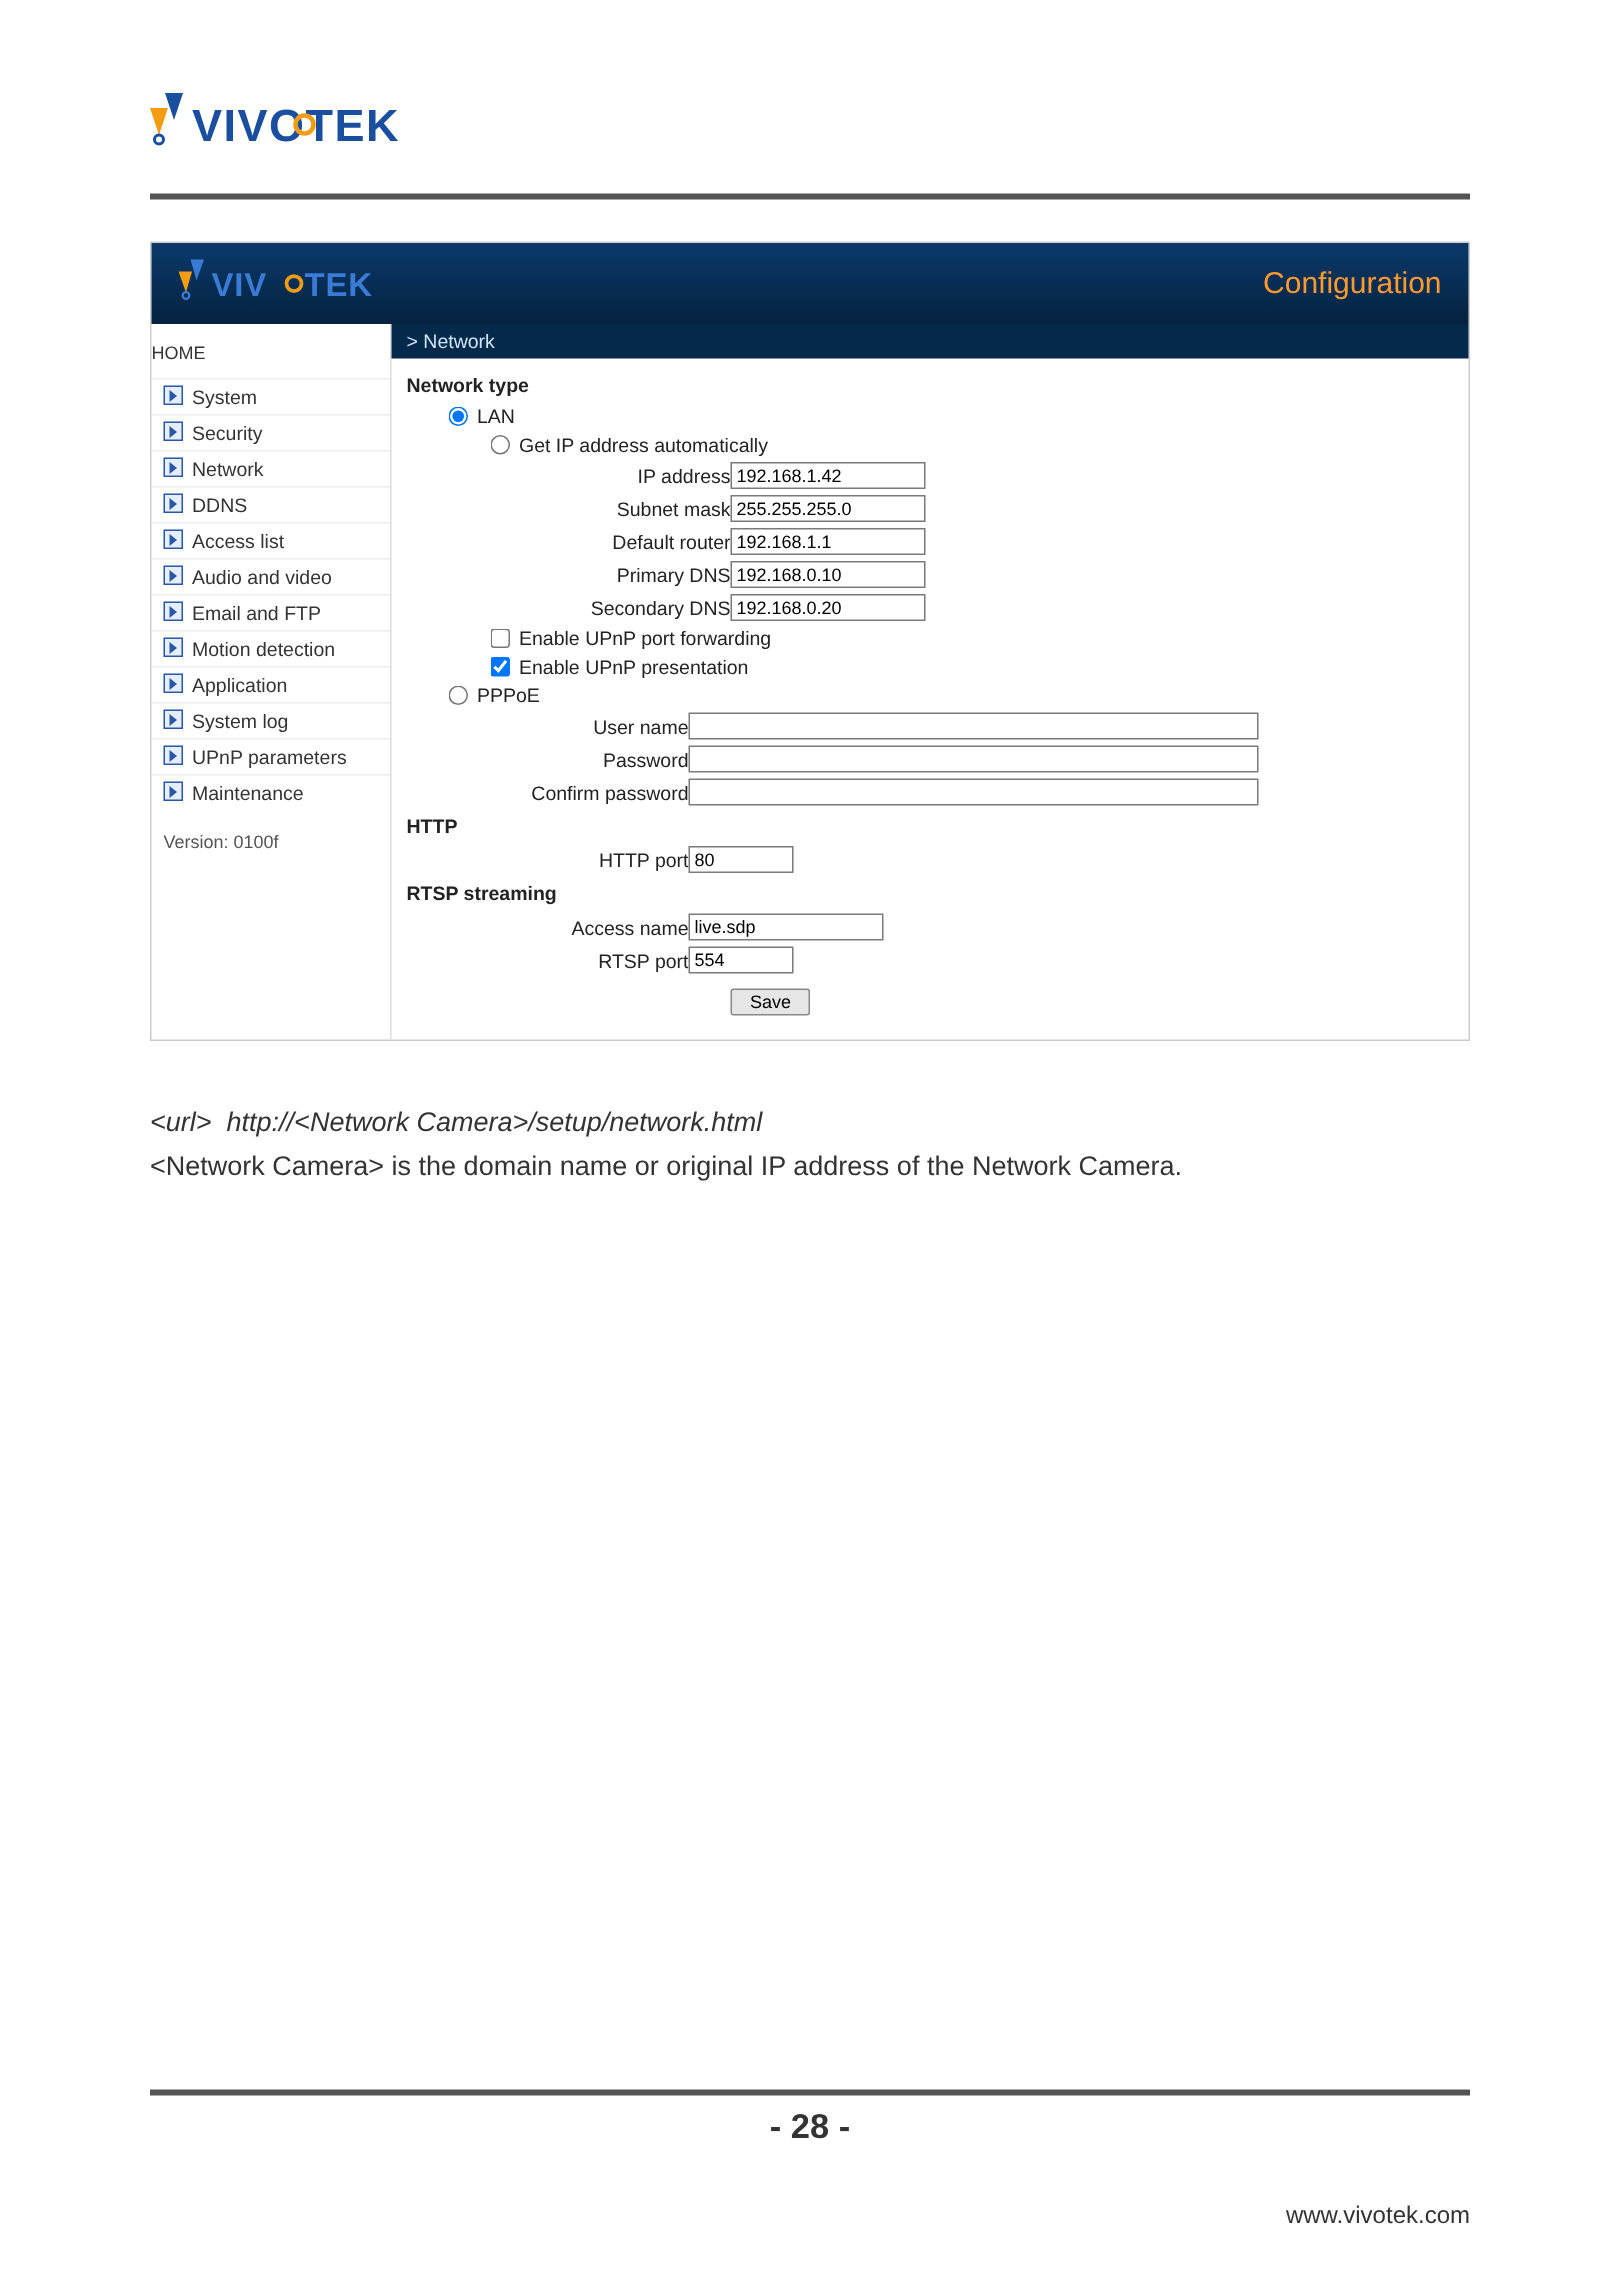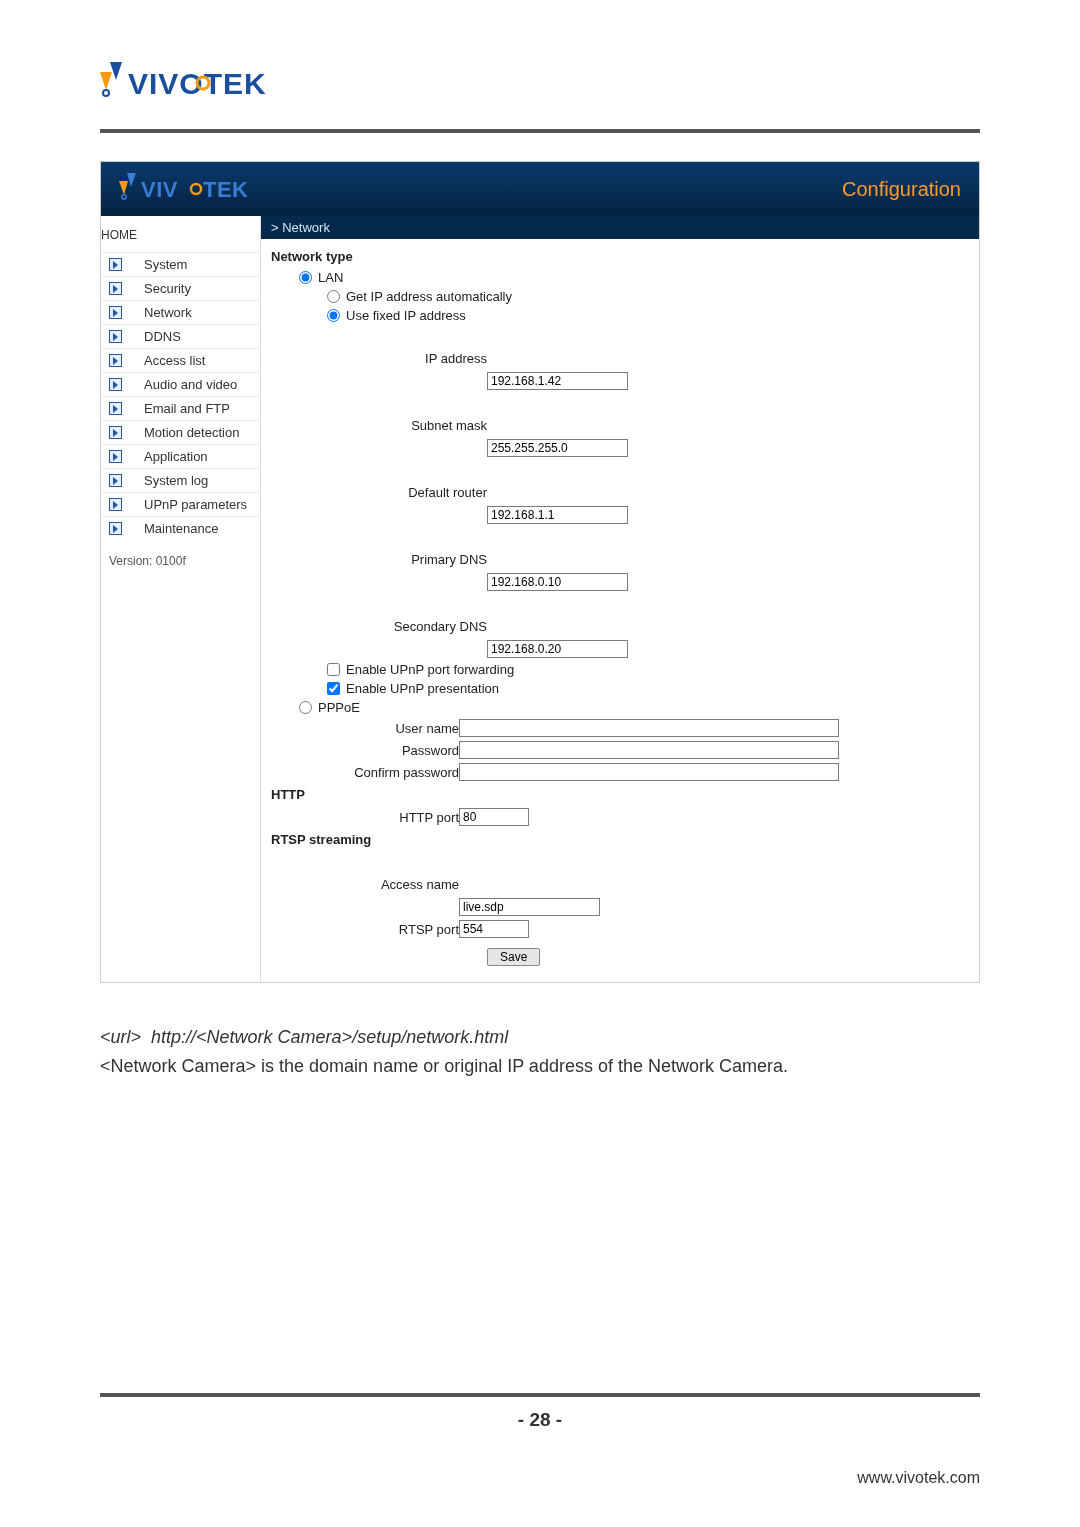--- a/index.html
+++ b/index.html
@@ -54,22 +54,21 @@
     border-right: 1px solid #ddd;
   }
   .home-link {
     text-align: left;
     padding: 12px 0 10px 0;
     font-size: 12px;
     color: #333;
   }
   .side-item {
     display: flex;
-    align-items: center;
-    gap: 22px;
+    gap: 6px;
     padding: 4px 8px;
     border-top: 1px solid #eee;
     font-size: 13px;
     color: #333;
   }
   .side-icon {
     width: 13px; height: 13px;
     border: 1px solid #2a58a6;
     background: #e6eefc;
     position: relative;
@@ -114,21 +113,21 @@
   .indent-1 { padding-left: 28px; }
   .indent-2 { padding-left: 56px; }
   .lbl { width: 160px; text-align: right; }
   input[type=text], input[type=password] {
     font-family: inherit;
     font-size: 12px;
     padding: 1px 3px;
     border: 1px solid #7a7a7a;
     background: #fff;
   }
-  .inp-short { width: 141px; margin-top: 45px; }
+  .inp-short { width: 130px; }
   .inp-mid { width: 70px; }
   .inp-long { width: 380px; }
   .radio, .checkbox {
     width: 13px; height: 13px;
     margin-right: 6px;
     vertical-align: middle;
   }
   .save-btn {
     font-family: inherit;
     font-size: 12px;
@@ -152,21 +151,21 @@
     bottom: 130px;
     border: none;
     border-top: 4px solid #555;
   }
   .page-num {
     position: absolute;
     left: 0; right: 0;
     bottom: 96px;
     text-align: center;
     font-weight: bold;
-    font-size: 19px;
+    font-size: 23px;
     color: #333;
   }
   .footer-url {
     position: absolute;
     right: 100px;
     bottom: 40px;
     font-size: 16px;
     color: #333;
   }
 </style>
@@ -265,24 +264,20 @@
           <div class="row indent-1">
             <input type="radio" class="radio" checked="" style="">
             <span>LAN</span>
           </div>
 
           <div class="row indent-2">
             <input type="radio" class="radio" style="">
             <span>Get IP address automatically</span>
           </div>
 
-          <div class="row indent-2">
-            <input type="radio" class="radio" checked="" style="">
-            <span>Use fixed IP address</span>
-          </div>
 
           <div class="row indent-2">
             <span class="lbl">IP address</span>
             <input type="text" class="inp-short" value="192.168.1.42" style="">
           </div>
           <div class="row indent-2">
             <span class="lbl">Subnet mask</span>
             <input type="text" class="inp-short" value="255.255.255.0" style="">
           </div>
           <div class="row indent-2">

